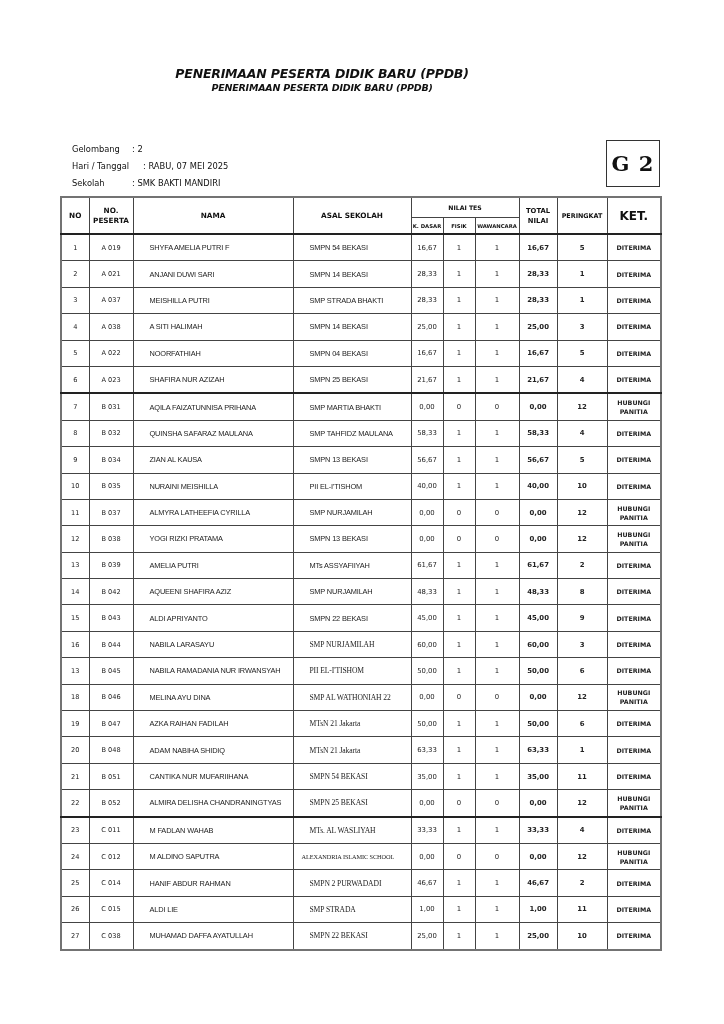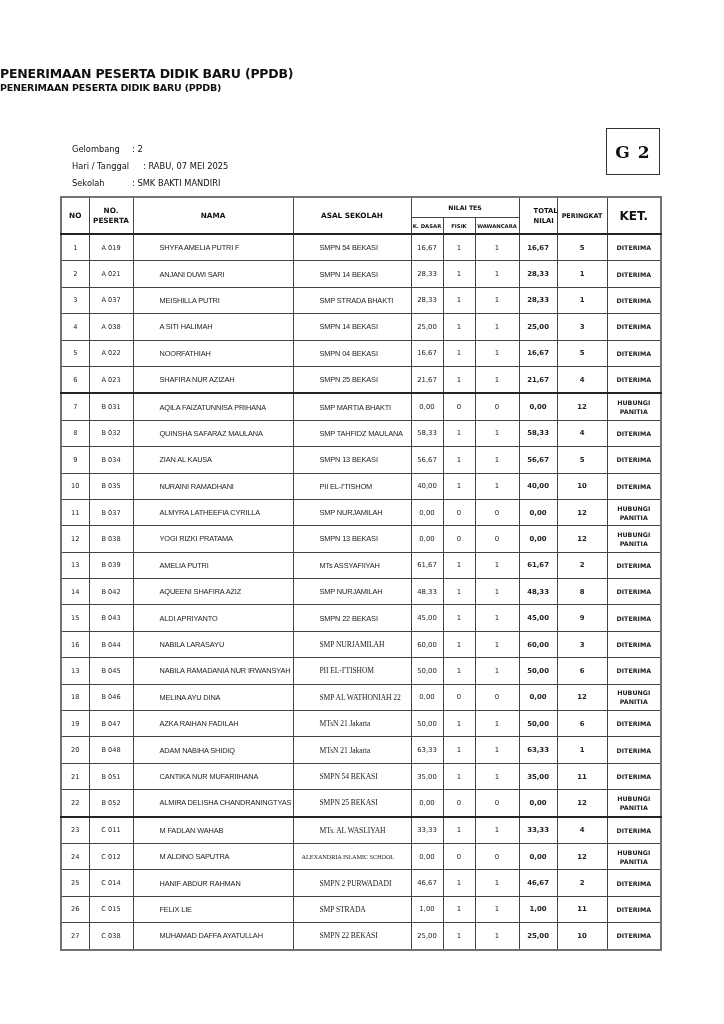--- a/index.html
+++ b/index.html
@@ -1,38 +1,38 @@
 <!DOCTYPE html>
 <html><head>
 <meta charset="utf-8">
 <style>
   html, body { margin: 0; padding: 0; background: #ffffff; }
   body { width: 724px; height: 1024px; position: relative; overflow: hidden; font-family: "Liberation Sans", sans-serif; color: #111; }
-  .titles { position: absolute; top: 66px; left: 0; width: 644px; text-align: left; }
+  .titles { position: absolute; top: 66px; left: 0; width: 644px; text-align: center; font-style: italic; }
   .t1 { font-family: "DejaVu Sans", sans-serif; font-weight: bold; font-size: 12.5px; letter-spacing: -0.2px; line-height: 15px; }
   .t2 { font-family: "DejaVu Sans", sans-serif; font-weight: bold; font-size: 9.5px; letter-spacing: -0.2px; line-height: 13px; }
   .t3 { font-family: "DejaVu Sans", sans-serif; font-weight: bold; font-size: 12px; line-height: 16px; }
   .t4 { font-family: "DejaVu Sans", sans-serif; font-weight: bold; font-size: 9.5px; line-height: 14px; text-decoration: underline; letter-spacing: -0.1px; }
 
   .info { position: absolute; left: 72px; top: 141px; font-family: "DejaVu Sans", sans-serif; font-size: 8.3px; line-height: 17px; }
   .info-row { position: relative; height: 17px; white-space: nowrap; }
   .info-row .lbl { position: absolute; left: 0; }
   .info-row .val { position: absolute; }
 
-  .gbox { position: absolute; left: 606px; top: 128px; width: 52px; height: 45px; border: 1.4px solid #333; display: flex; align-items: center; justify-content: center; font-family: "DejaVu Serif", serif; font-weight: bold; font-size: 17px; letter-spacing: 1px; text-align: right; }
+  .gbox { position: absolute; left: 606px; top: 140px; width: 52px; height: 45px; border: 1.4px solid #333; display: flex; align-items: center; justify-content: center; font-family: "DejaVu Serif", serif; font-weight: bold; font-size: 21px; letter-spacing: 1px; text-align: right; }
 
   table.ppdb { position: absolute; left: 60px; top: 196px; border-collapse: collapse; table-layout: fixed; width: 600px; border: 2px solid #737373; }
   table.ppdb th, table.ppdb td { border: 1px solid #444; text-align: center; vertical-align: middle; padding: 0; overflow: hidden; white-space: nowrap; }
   table.ppdb th { font-family: "DejaVu Sans", sans-serif; font-weight: bold; font-size: 7.3px; line-height: 10px; }
   table.ppdb th.sub { font-size: 5.3px; height: 15px; }
   table.ppdb thead tr.h1 th { height: 19px; }
   table.ppdb thead { border-bottom: 2px solid #222; }
   table.ppdb td { height: 25.4px; font-size: 7.2px; color: #222; }
   table.ppdb td.no { font-family: "DejaVu Sans", sans-serif; font-size: 6.6px; }
-  table.ppdb td.name, table.ppdb td.school { text-align: left; padding-left: 26px; font-family: "Liberation Sans", sans-serif; font-size: 7.4px; letter-spacing: -0.15px; }
+  table.ppdb td.name, table.ppdb td.school { text-align: left; padding-left: 16px; font-family: "Liberation Sans", sans-serif; font-size: 7.4px; letter-spacing: -0.15px; }
   table.ppdb td.school.serif { font-family: "Liberation Serif", serif; font-size: 7.6px; letter-spacing: -0.1px; }
   table.ppdb td.school.serif.tiny { font-size: 6.3px; padding-left: 8px; }
   table.ppdb td.num { font-family: "DejaVu Sans", sans-serif; font-size: 6.9px; }
   table.ppdb td.bold { font-weight: bold; }
   table.ppdb td.ket { font-family: "DejaVu Sans", sans-serif; font-weight: bold; font-size: 6.3px; line-height: 9px; white-space: normal; }
   table.ppdb tr.group-start td { border-top: 2px solid #222; }
 </style>
 </head>
 <body>
 
@@ -71,21 +71,21 @@
     <col style="width:50px">
       <col style="width:54px">
   </colgroup>
   <thead>
     <tr class="h1">
       <th rowspan="2">NO</th>
       <th rowspan="2" style="white-space:normal">NO. PESERTA</th>
       <th rowspan="2">NAMA</th>
       <th rowspan="2">ASAL SEKOLAH</th>
       <th colspan="3" style="font-size:6.2px">NILAI TES</th>
-      <th rowspan="2" style="white-space:normal;font-size:6.8px;padding:0 14px">TOTAL NILAI</th>
+      <th rowspan="2" style="white-space:normal;font-size:6.8px;padding:0 6px">TOTAL NILAI</th>
       <th rowspan="2" style="font-size:6.4px">PERINGKAT</th>
       <th rowspan="2" style="font-size:12px">KET.</th>
     </tr>
     <tr>
       <th class="sub">K. DASAR</th>
       <th class="sub">FISIK</th>
       <th class="sub">WAWANCARA</th>
     </tr>
   </thead>
   <tbody id="tbody">
@@ -193,21 +193,21 @@
         <td class="num">56,67</td>
         <td class="num">1</td>
         <td class="num">1</td>
         <td class="num bold">56,67</td>
         <td class="num bold">5</td>
         <td class="ket" style="white-space: nowrap;">DITERIMA</td>
       </tr>
       <tr>
         <td class="no">10</td>
         <td class="no">B 035</td>
-        <td class="name">NURAINI RAMADHANI</td>
+        <td class="name">NURAINI MEISHILLA</td>
         <td class="school">PII EL-I'TISHOM</td>
         <td class="num">40,00</td>
         <td class="num">1</td>
         <td class="num">1</td>
         <td class="num bold">40,00</td>
         <td class="num bold">10</td>
         <td class="ket" style="white-space: nowrap;">DITERIMA</td>
       </tr>
       <tr>
         <td class="no">11</td>
@@ -385,21 +385,21 @@
         <td class="num">46,67</td>
         <td class="num">1</td>
         <td class="num">1</td>
         <td class="num bold">46,67</td>
         <td class="num bold">2</td>
         <td class="ket" style="white-space: nowrap;">DITERIMA</td>
       </tr>
       <tr>
         <td class="no">26</td>
         <td class="no">C 015</td>
-        <td class="name">FELIX LIE</td>
+        <td class="name">ALDI LIE</td>
         <td class="school serif">SMP STRADA</td>
         <td class="num">1,00</td>
         <td class="num">1</td>
         <td class="num">1</td>
         <td class="num bold">1,00</td>
         <td class="num bold">11</td>
         <td class="ket" style="white-space: nowrap;">DITERIMA</td>
       </tr>
       <tr>
         <td class="no">27</td>

